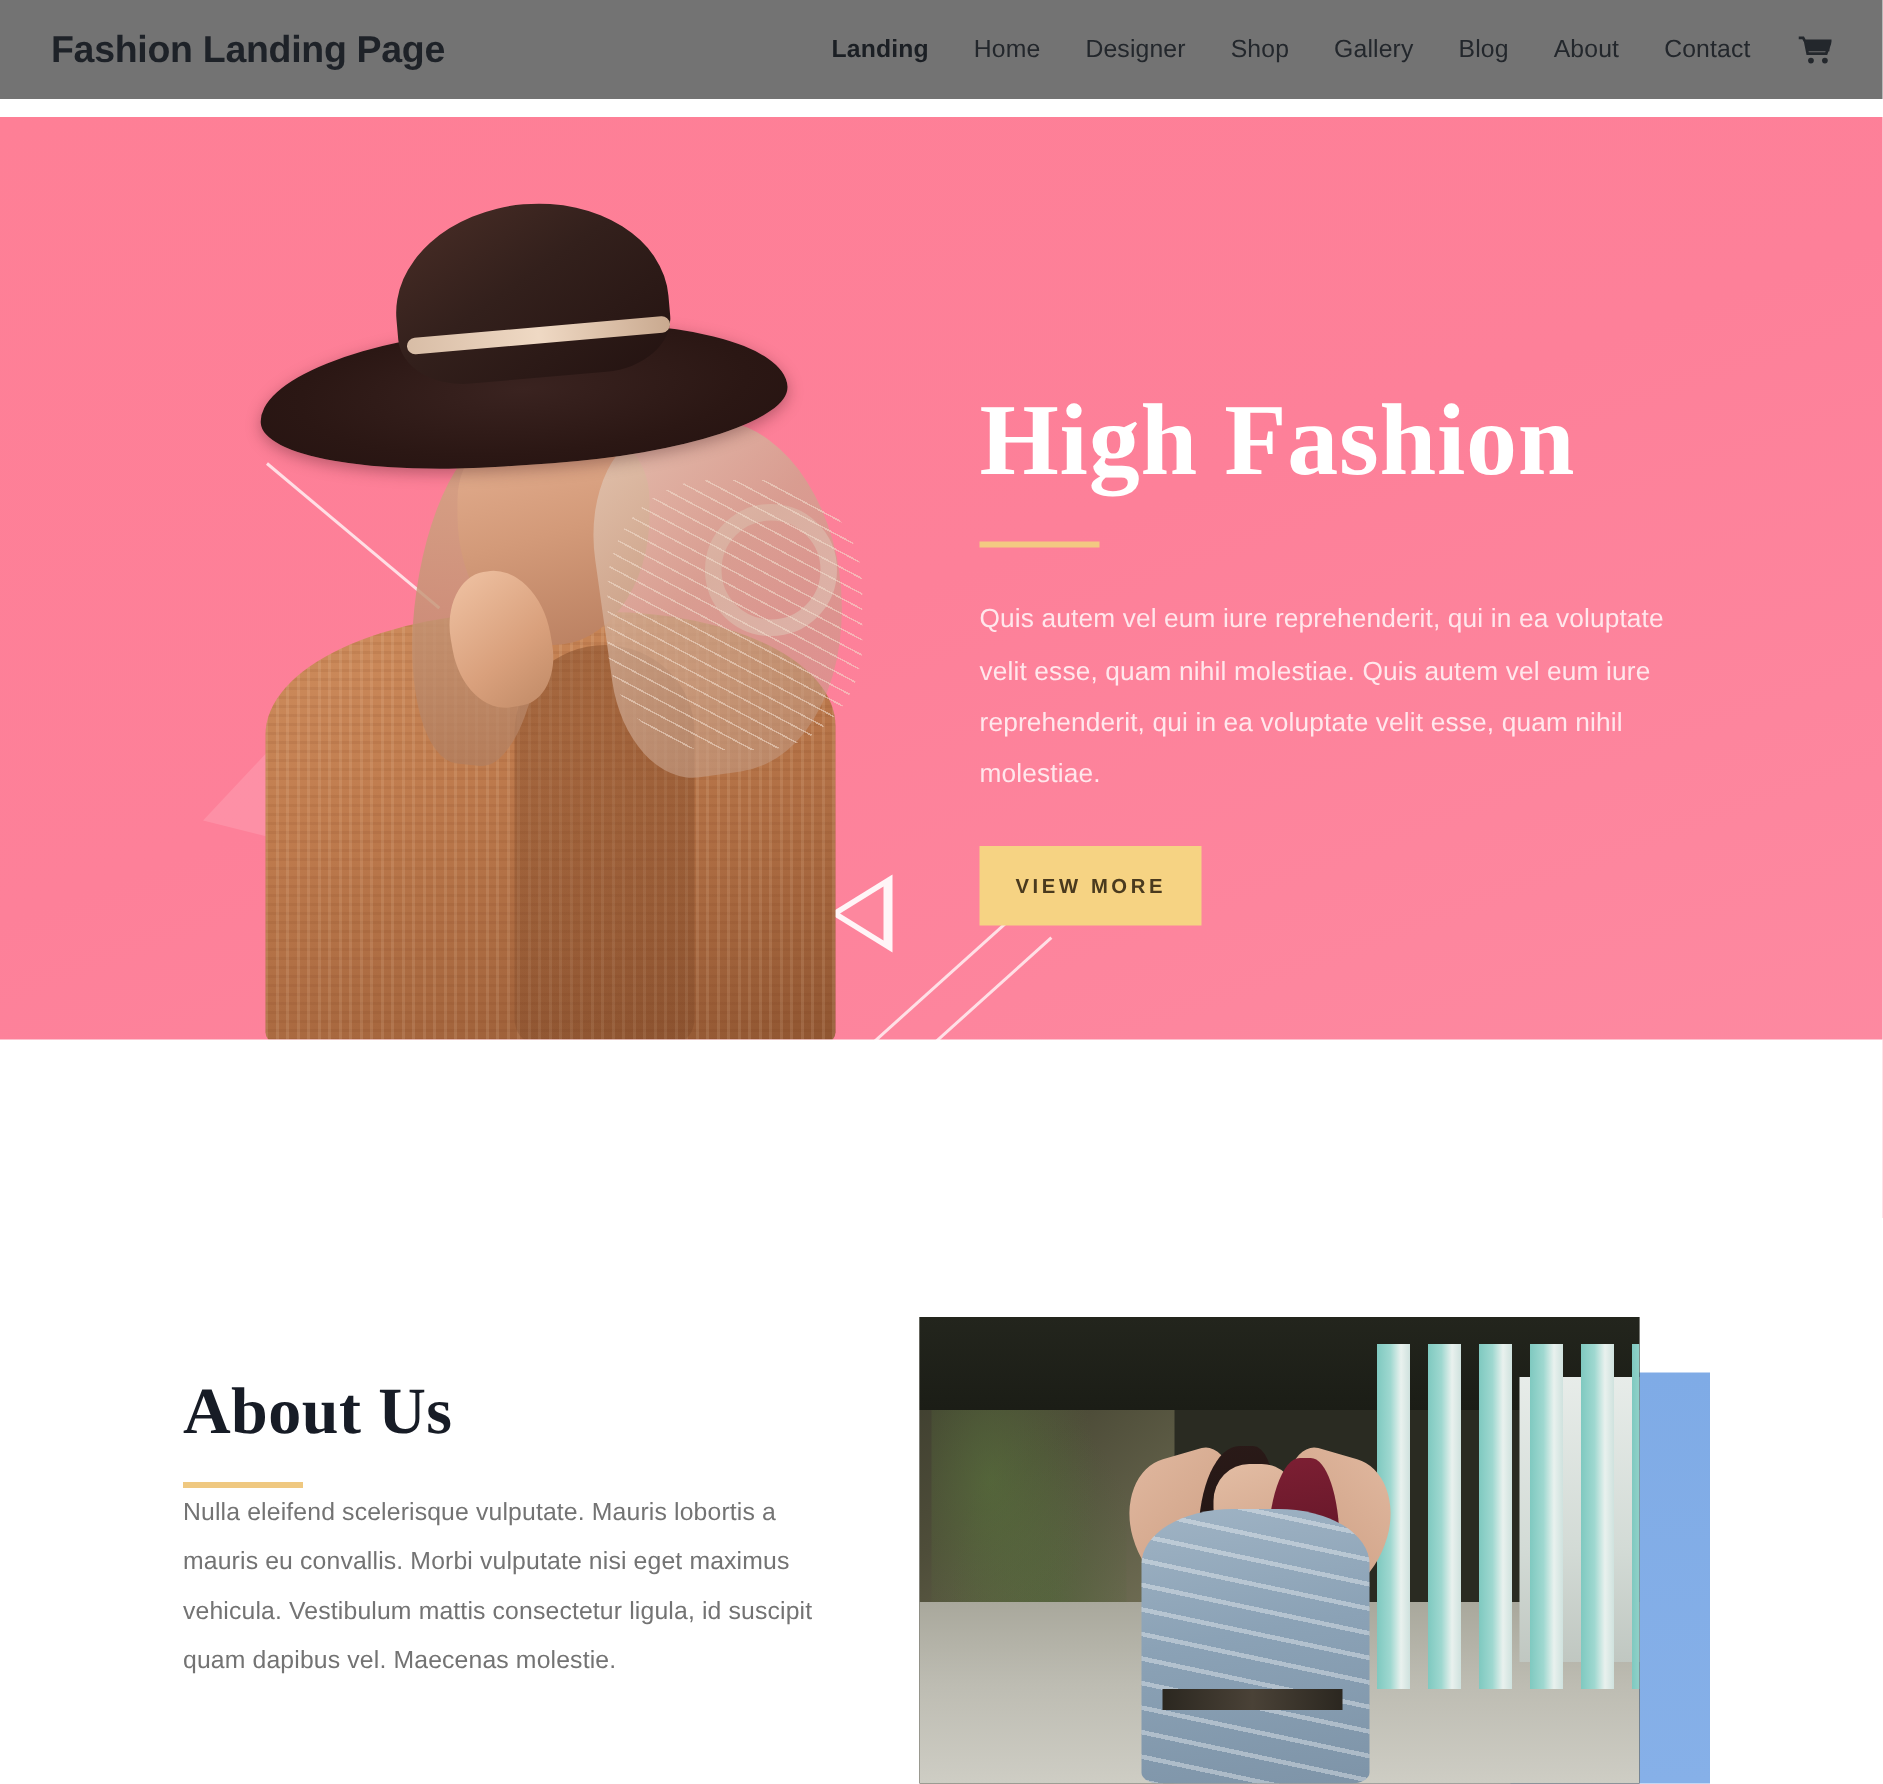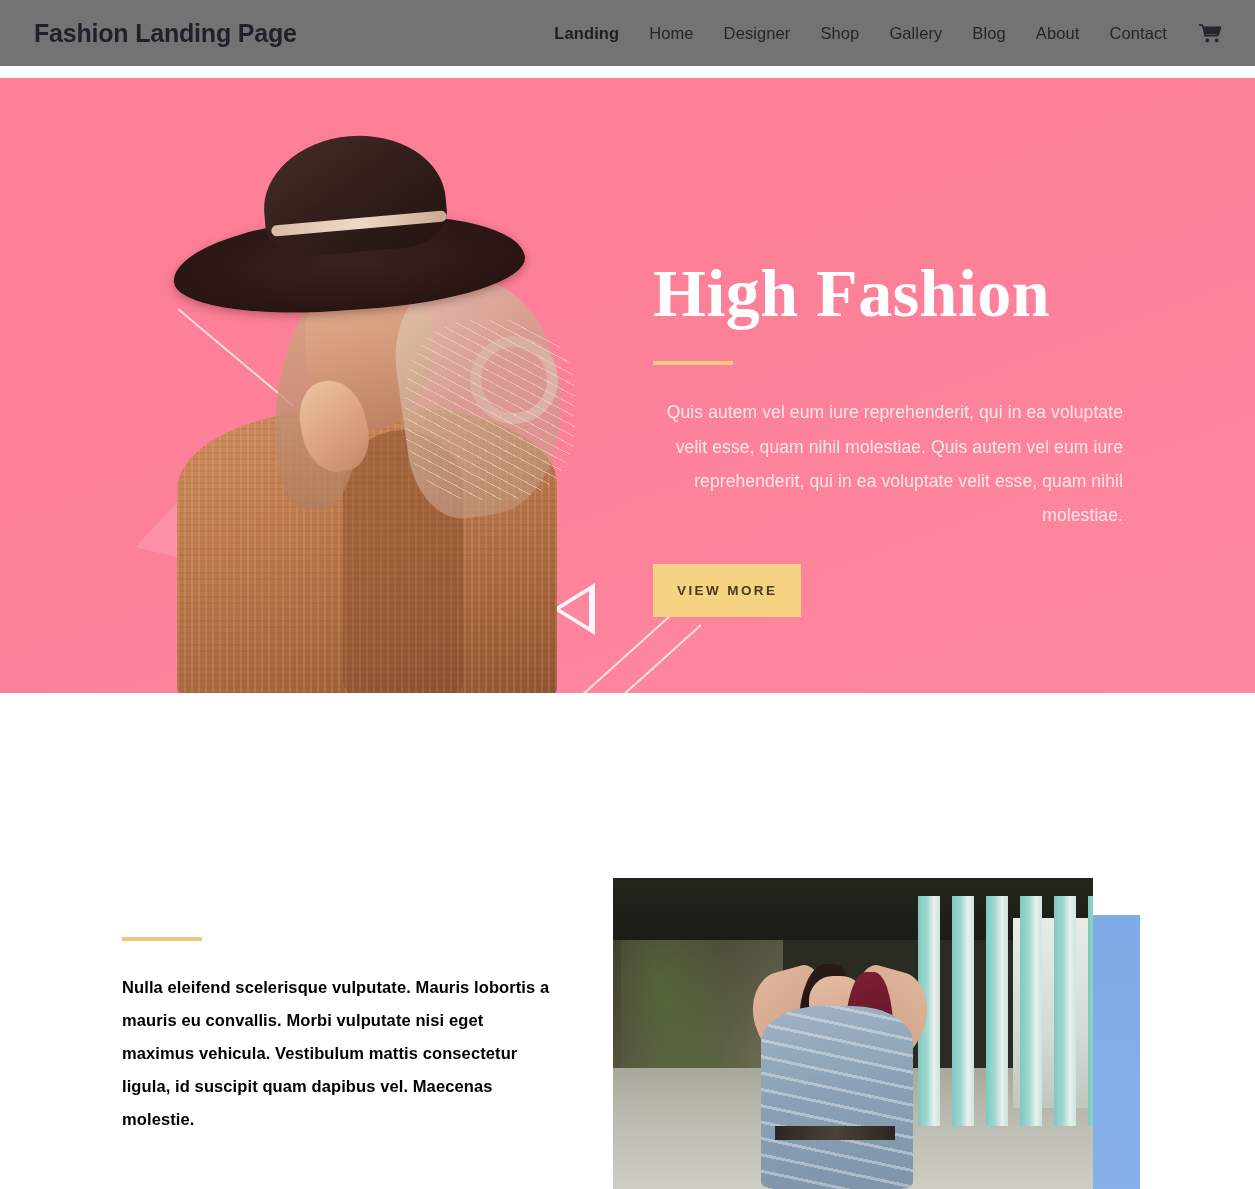--- a/index.html
+++ b/index.html
@@ -246,21 +246,20 @@
     background: #f3c982;
     margin-top: 32px;
   }
 
   .hero-text {
     margin-top: 30px;
     font-size: 17.5px;
     line-height: 1.95;
     color: #ffe7ec;
     letter-spacing: 0.1px;
-    text-align: right;
   }
 
   .btn-view-more {
     display: inline-block;
     margin-top: 32px;
     padding: 19px 24px;
     background: #f6d383;
     color: #4a3a1e;
     font-size: 13.5px;
     font-weight: 600;
@@ -295,26 +294,24 @@
   }
 
   .about-bar {
     width: 80px;
     height: 4px;
     background: #efc880;
     margin-top: 22px;
   }
 
   .about-text {
-    margin-top: 30px;
     font-size: 16.5px;
     line-height: 2.0;
-    color: #000000;
+    color: #737373;
     letter-spacing: 0.1px;
-    font-weight: bold;
   }
 
   .about-blue {
     position: absolute;
     left: 1007px;
     top: 915px;
     width: 133px;
     height: 274px;
     background: linear-gradient(180deg, #7fabe6 0%, #86b0e8 100%);
     z-index: 1;
@@ -461,20 +458,21 @@
   <div class="hero-content">
     <h1 class="hero-title">High Fashion</h1>
     <div class="accent-bar"></div>
     <p class="hero-text">Quis autem vel eum iure reprehenderit, qui in ea voluptate velit esse, quam nihil molestiae. Quis autem vel eum iure reprehenderit, qui in ea voluptate velit esse, quam nihil molestiae.</p>
     <button class="btn-view-more">VIEW MORE</button>
   </div>
 </section>
 
 <section class="about">
   <div class="about-left">
+    <h2 class="about-title">About Us</h2>
     <div class="about-bar"></div>
     <p class="about-text">Nulla eleifend scelerisque vulputate. Mauris lobortis a mauris eu convallis. Morbi vulputate nisi eget maximus vehicula. Vestibulum mattis consectetur ligula, id suscipit quam dapibus vel. Maecenas molestie.</p>
   </div>
 </section>
 
 <div class="about-blue"></div>
 
 <div class="about-photo">
   <div class="corridor-wall"></div>
   <div class="corridor-moss"></div>

